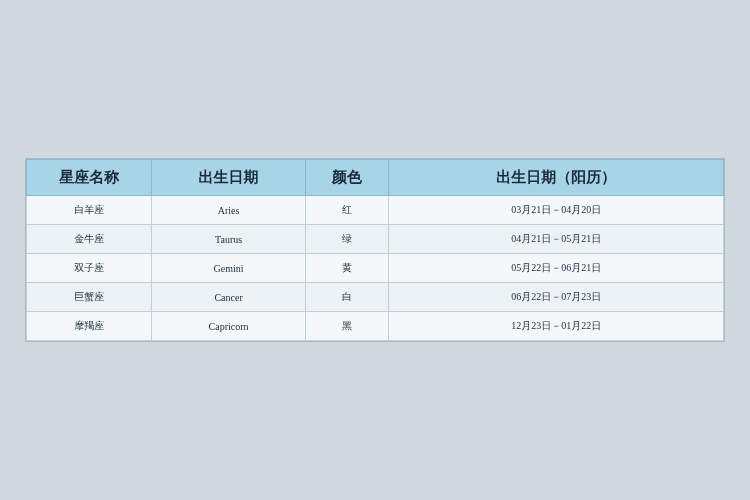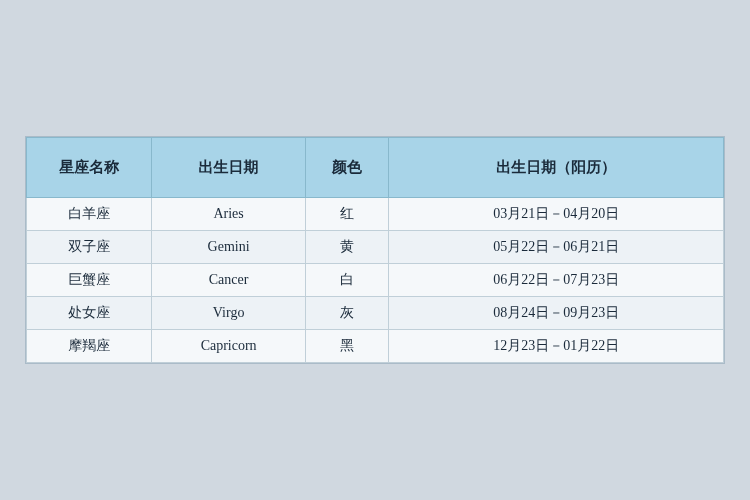--- a/index.html
+++ b/index.html
@@ -28,40 +28,40 @@
     table {
       width: 100%;
       border-collapse: collapse;
     }
 
     thead tr {
       background-color: #a8d4e8;
     }
 
     thead th {
-      padding: 20px 12px;
+      padding: 8px 12px;
       text-align: center;
       font-size: 15px;
       font-weight: bold;
       color: #1a2a3a;
       border: 1px solid #88b8cc;
     }
 
     tbody tr {
       background-color: #f5f8fa;
     }
 
     tbody tr:nth-child(even) {
       background-color: #edf2f6;
     }
 
     tbody td {
       padding: 7px 12px;
       text-align: center;
-      font-size: 14px;
+      font-size: 10px;
       color: #1a2a3a;
       border: 1px solid #c0cfd8;
     }
 
     .col-chinese { width: 18%; }
     .col-english { width: 22%; }
     .col-color   { width: 12%; }
     .col-date    { width: 48%; }
   </style>
 </head>
@@ -78,38 +78,38 @@
       </tr>
     </thead>
     <tbody id="table-body">
     <tr>
           <td>白羊座</td>
           <td>Aries</td>
           <td>红</td>
           <td>03月21日－04月20日</td>
         </tr>
         <tr>
+          <td>金牛座</td>
+          <td>Taurus</td>
+          <td>绿</td>
+          <td>04月21日－05月21日</td>
+        </tr>
+        <tr>
           <td>双子座</td>
           <td>Gemini</td>
           <td>黄</td>
           <td>05月22日－06月21日</td>
         </tr>
         <tr>
           <td>巨蟹座</td>
           <td>Cancer</td>
           <td>白</td>
           <td>06月22日－07月23日</td>
         </tr>
         <tr>
-          <td>处女座</td>
-          <td>Virgo</td>
-          <td>灰</td>
-          <td>08月24日－09月23日</td>
-        </tr>
-        <tr>
           <td>摩羯座</td>
           <td>Capricorn</td>
           <td>黑</td>
           <td>12月23日－01月22日</td>
         </tr>
       </tbody>
   </table>
 </div>
 
 </body></html>

